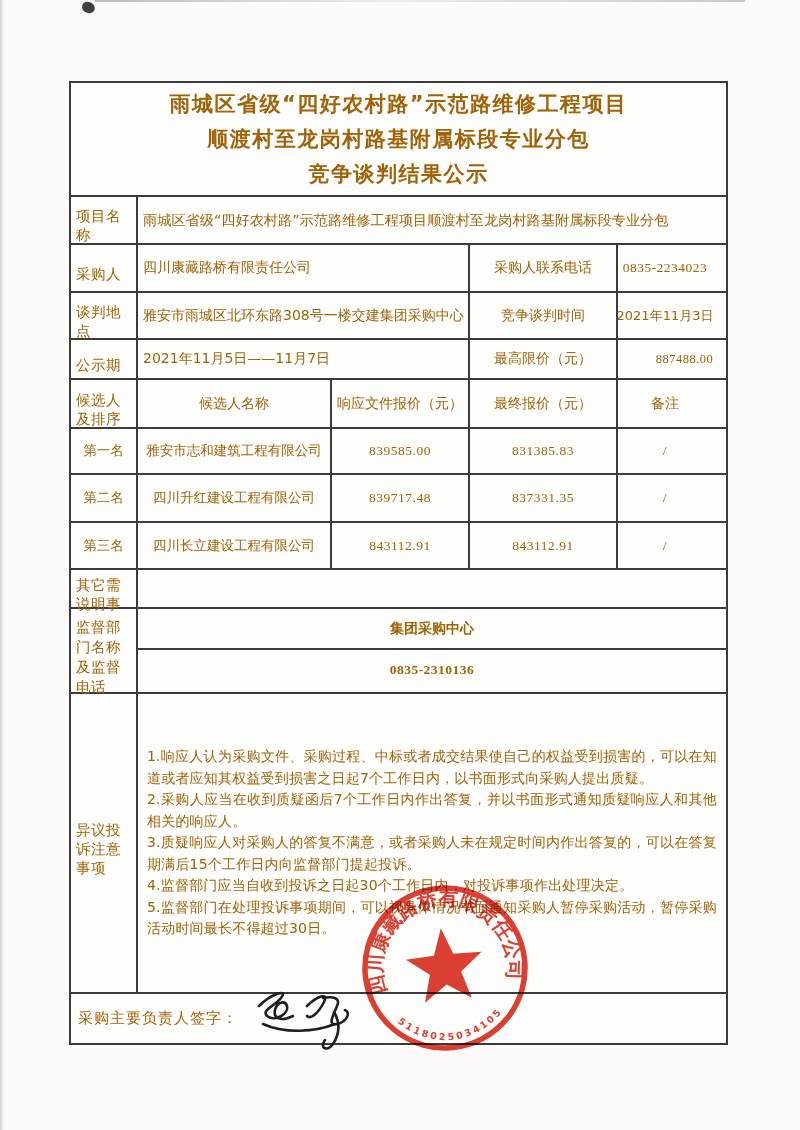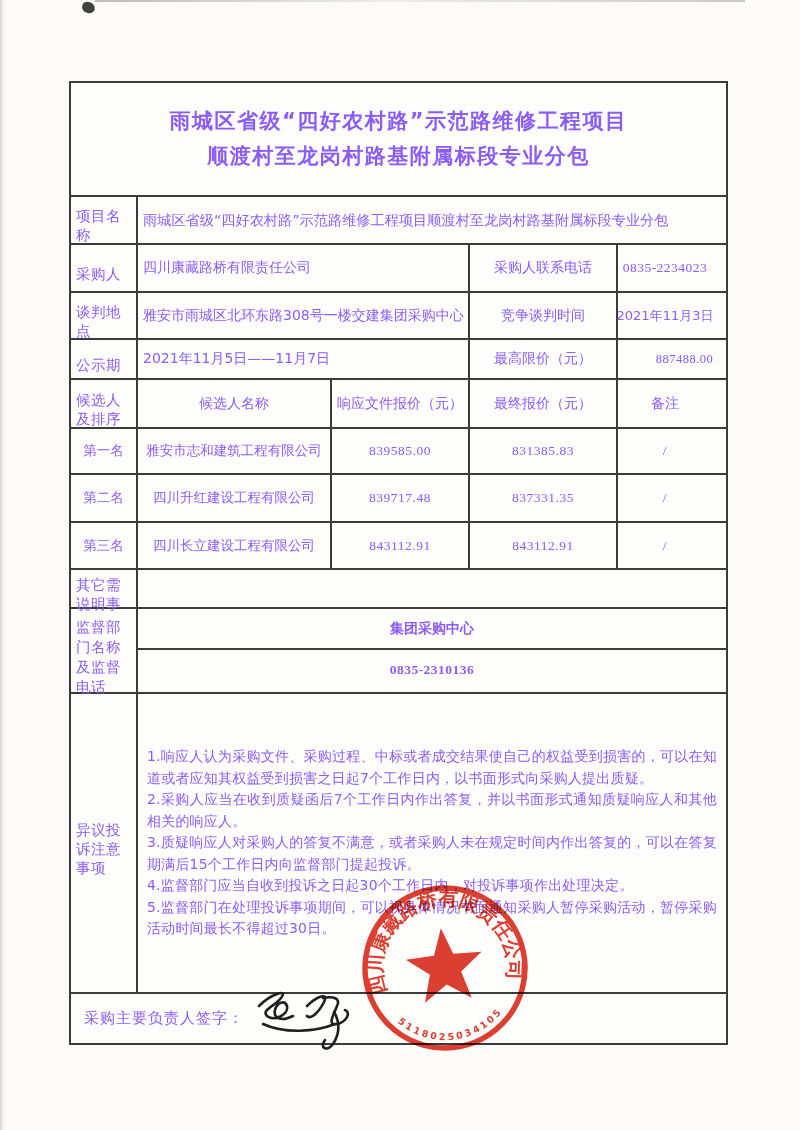--- a/index.html
+++ b/index.html
@@ -1,17 +1,17 @@
 <!DOCTYPE html>
 <html><head>
 <meta charset="utf-8">
 <style>
   html,body{margin:0;padding:0;}
   body{width:800px;height:1130px;background:#e9e7e2;font-family:"DejaVu Sans","Liberation Sans",sans-serif;}
-  .sheet{position:relative;width:800px;height:1130px;background:#fcfbfa;overflow:hidden;color:#8b5cf6;}
+  .sheet{position:relative;width:800px;height:1130px;background:#fcfbfa;overflow:hidden;color:#a16207;}
   
   .edge-left{position:absolute;left:0;top:0;width:5px;height:100%;
     background:linear-gradient(to right, rgba(185,180,165,.55), rgba(235,232,225,.25) 70%, rgba(255,255,255,0));}
   .edge-top{position:absolute;top:0;left:95px;width:650px;height:2px;
     background:linear-gradient(to right, rgba(70,70,70,.35), rgba(130,130,130,.12) 45%, rgba(70,70,70,.28));}
   .ink-mark{position:absolute;left:82px;top:2px;width:13px;height:11px;background:#1e1e1e;
     border-radius:45% 60% 50% 55%;transform:rotate(14deg);opacity:.85;}
 
   
   .tbl{position:absolute;left:69px;top:81px;width:659px;border:2px solid #3b3b3b;background:#fdfdfc;box-sizing:border-box;}
@@ -29,41 +29,42 @@
   .title-cell{flex-direction:column;justify-content:center;width:655px;}
   .title-line{font-size:21px;font-weight:bold;line-height:35px;letter-spacing:1.5px;text-align:center;}
   .hdr{font-size:14px;}
   .sup-right{display:flex;flex-direction:column;width:590px;}
   .sup-sub{display:flex;align-items:center;justify-content:center;box-sizing:border-box;font-weight:bold;}
   .sup-sub + .sup-sub{border-top:2px solid #3b3b3b;}
   .objection-content{flex-direction:column;justify-content:center;align-items:flex-start;
     font-size:14px;line-height:21.5px;padding:0 9px;letter-spacing:.2px;}
   .objection-content div{text-align:justify;}
   .sig-row-cell{position:relative;width:655px;}
-  .sig-label{font-size:15px;padding-left:13px;letter-spacing:1px;}
+  .sig-label{font-size:15px;padding-left:7px;letter-spacing:1px;}
   .signature-svg{position:absolute;left:166px;top:-22px;}
 
   
   .seal-wrap{position:absolute;left:345px;top:868px;width:200px;height:200px;
     transform:rotate(-6deg);mix-blend-mode:multiply;opacity:.9;z-index:5;}
 </style>
 </head>
 <body>
 
 <div class="sheet">
   <div class="edge-left"></div>
   <div class="edge-top"></div>
   <div class="ink-mark"></div>
 
   <div class="tbl">
 
     <div class="row" style="height:112px;">
       <div class="cell title-cell">
         <div class="title-line">雨城区省级“四好农村路”示范路维修工程项目</div>
         <div class="title-line">顺渡村至龙岗村路基附属标段专业分包</div>
+        <div class="title-line">竞争谈判结果公示</div>
       </div>
     </div>
 
     <div class="row" style="height:46px;">
       <div class="cell w0 label">项目名称</div>
       <div class="cell wspan4 val" style="font-size:14.2px;">雨城区省级“四好农村路”示范路维修工程项目顺渡村至龙岗村路基附属标段专业分包</div>
     </div>
 
     <div class="row" style="height:46px;">
       <div class="cell w0 label">采购人</div>

